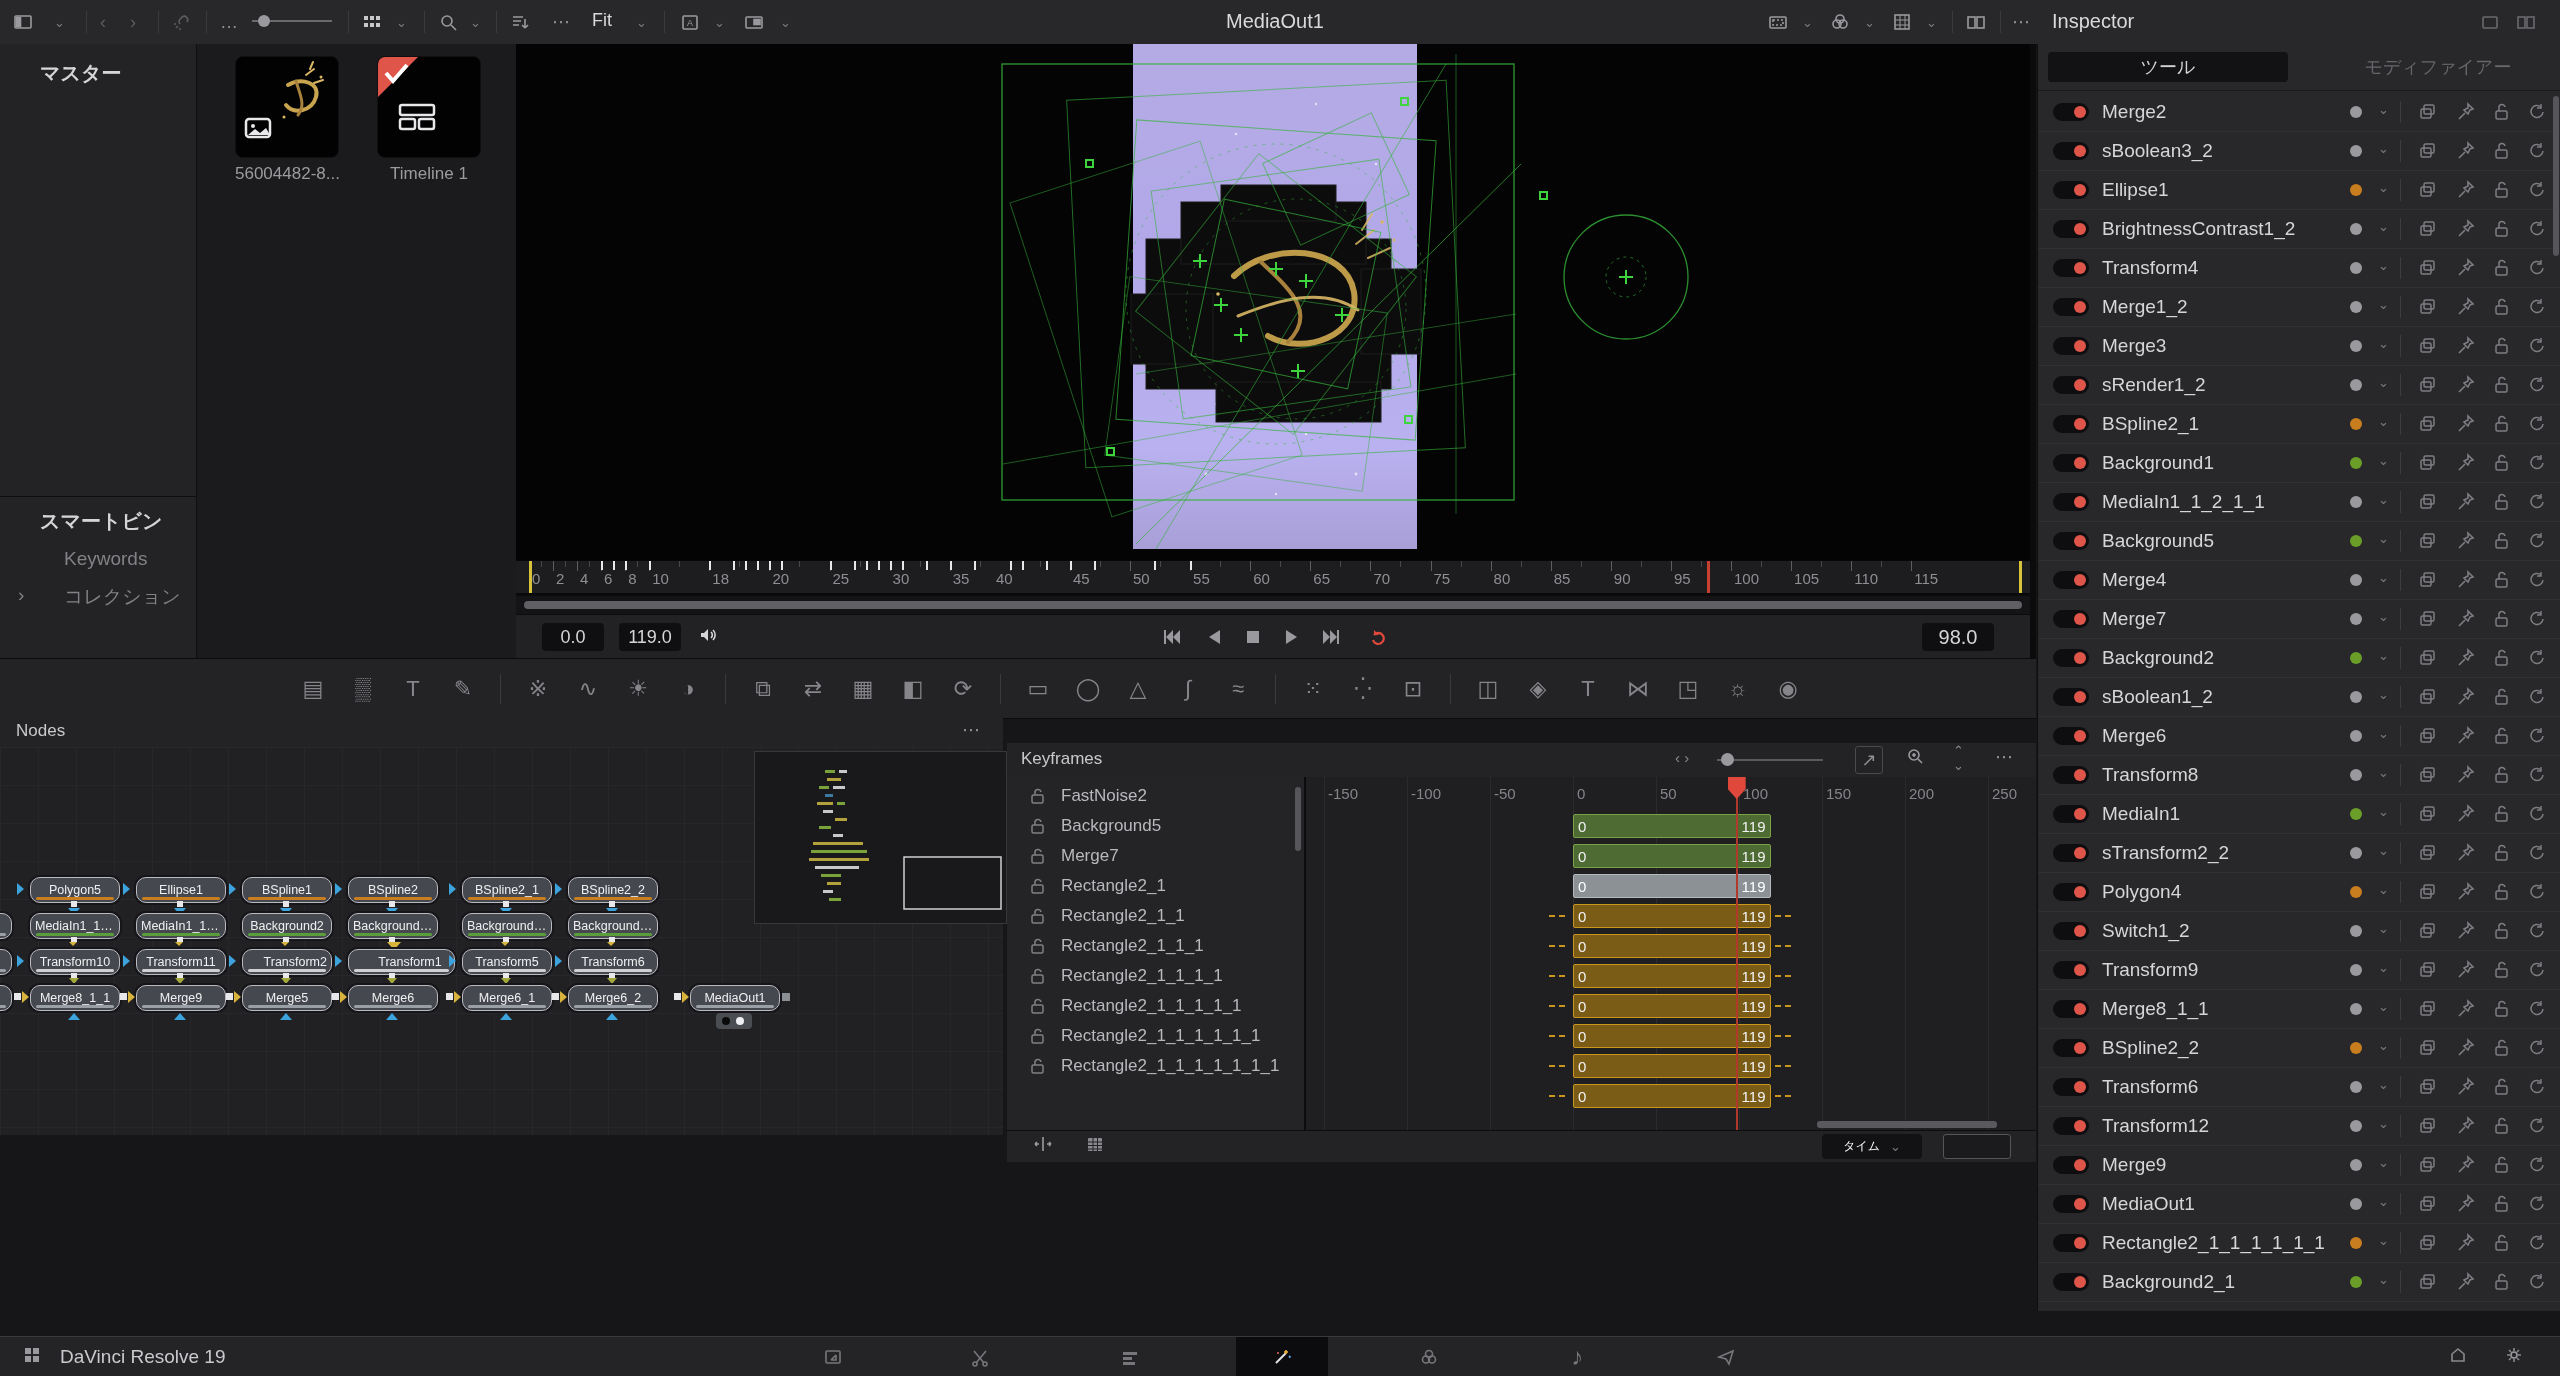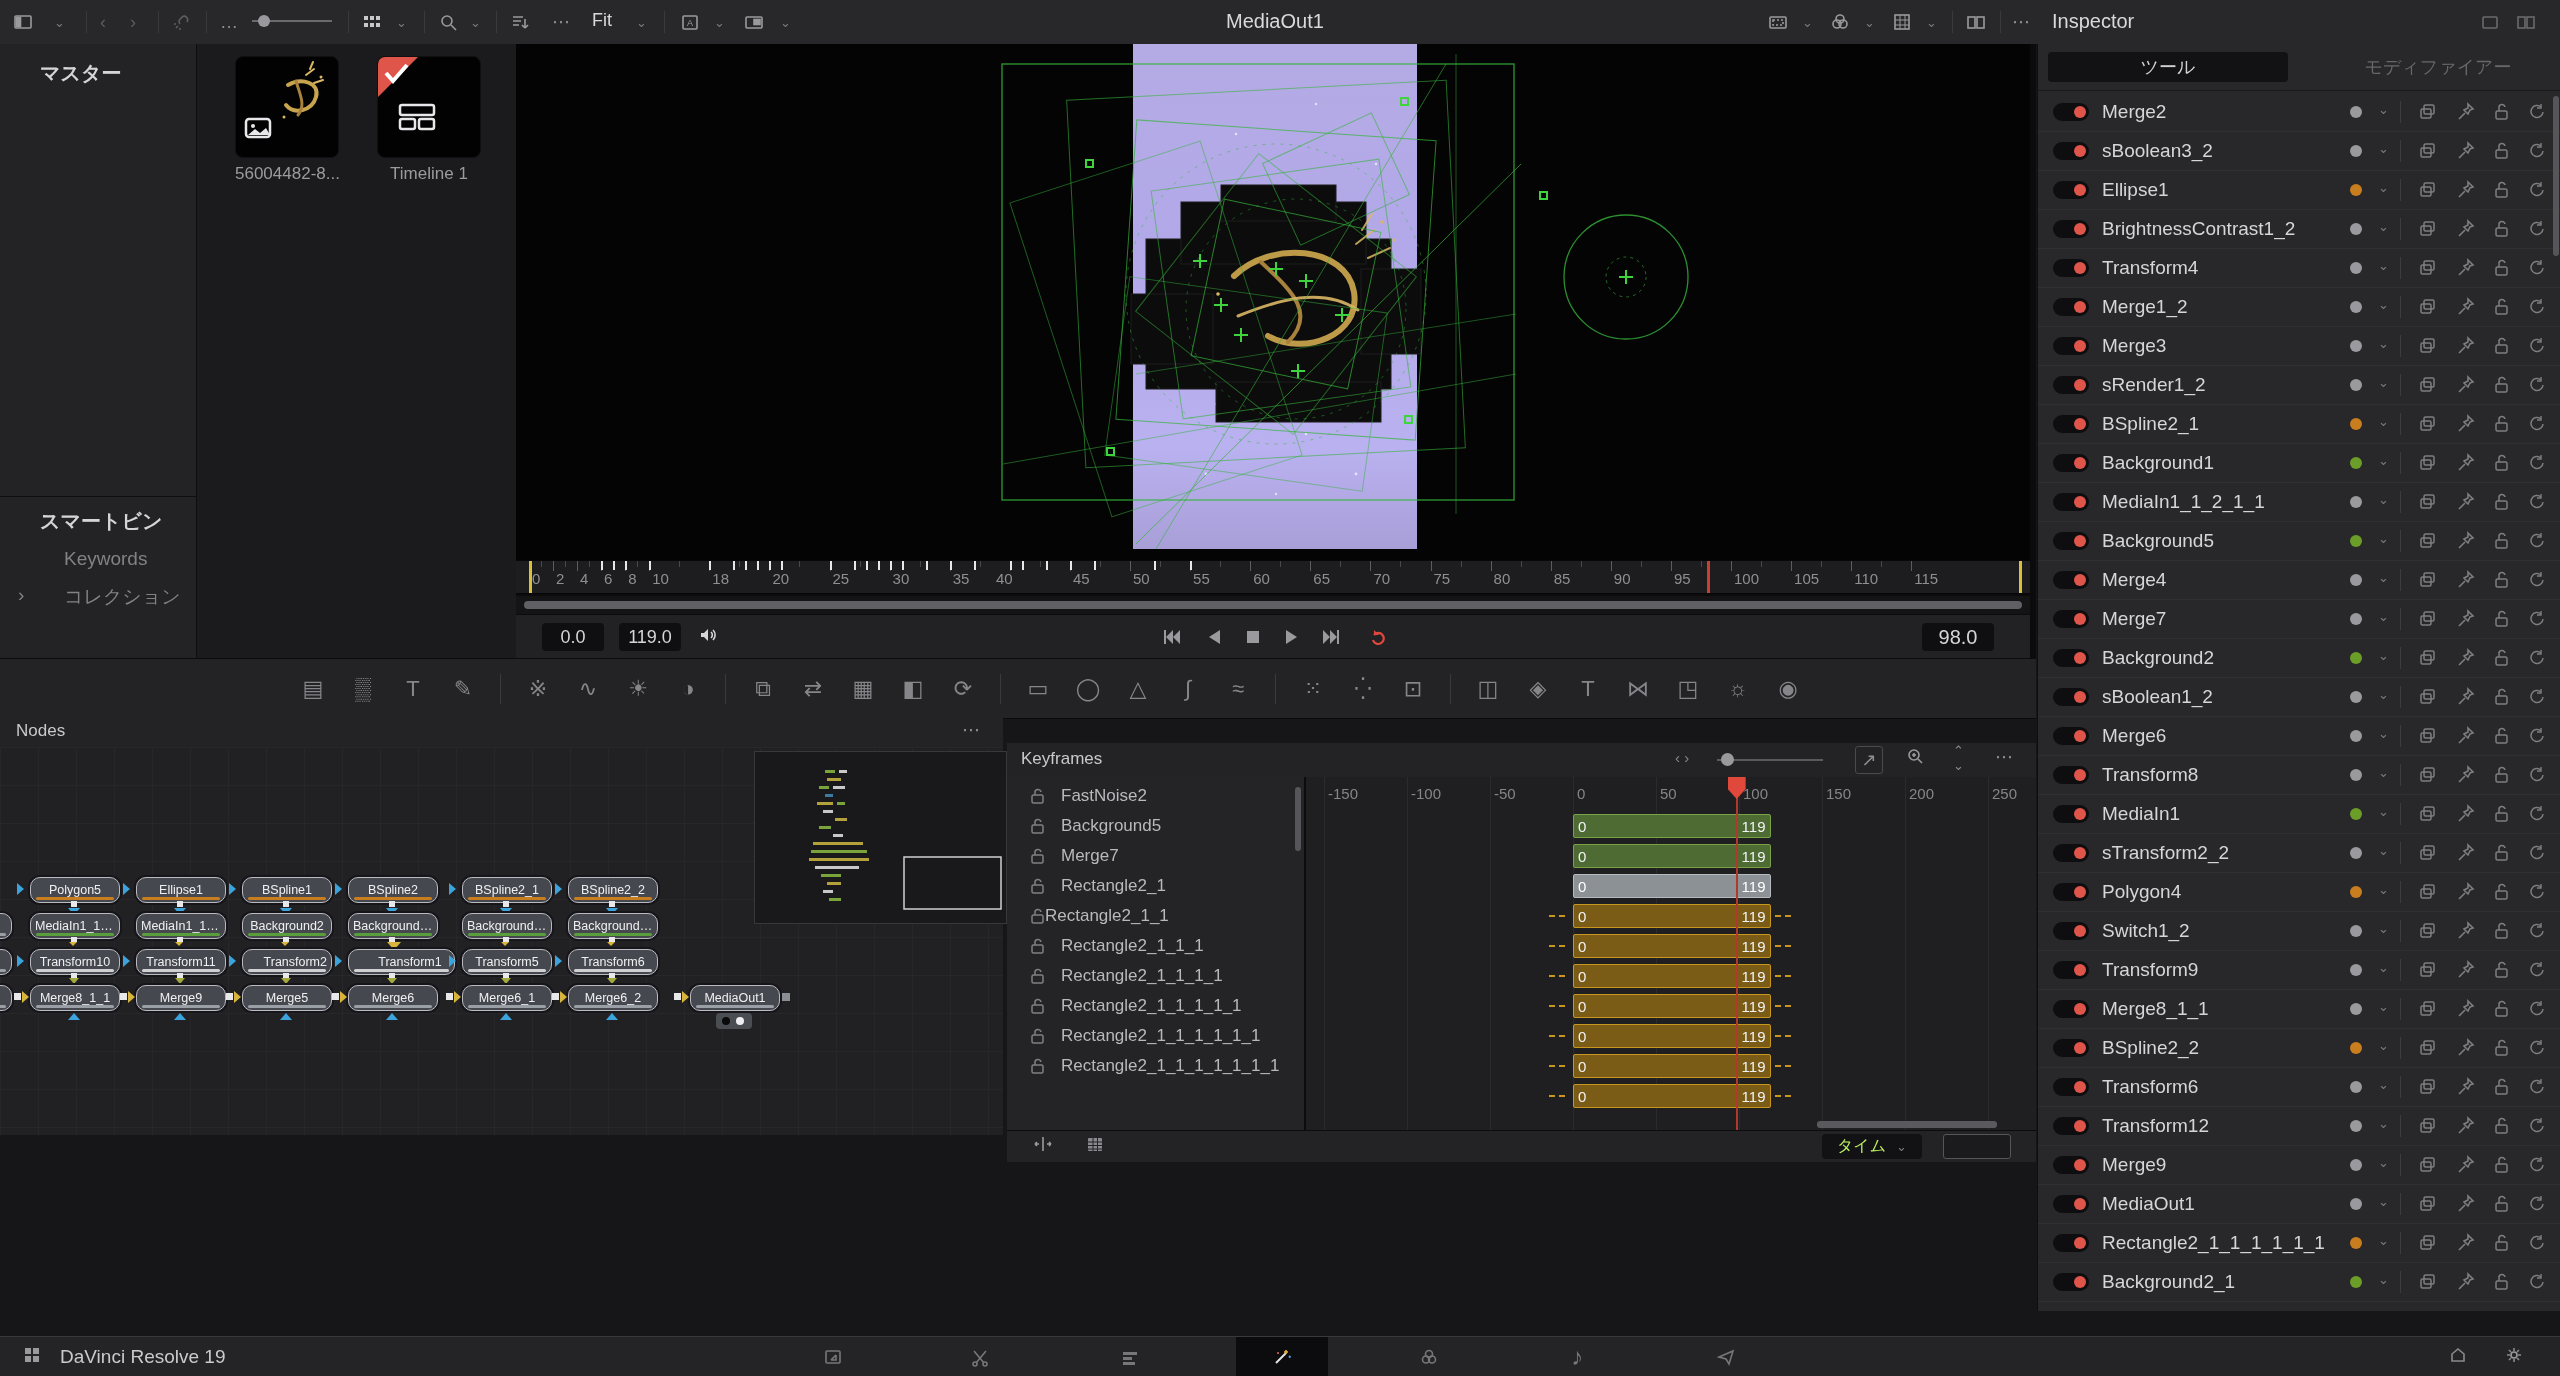--- a/index.html
+++ b/index.html
@@ -799,21 +799,21 @@
             <rect x="1" y="7" width="11" height="8" rx="1.5" fill="none" stroke="#808084" stroke-width="1.5"></rect>
             <path d="M4 7V5a3 3 0 0 1 6-1" fill="none" stroke="#808084" stroke-width="1.5"></path>
           </svg>
           <span style="margin-left:16px">Rectangle2_1</span>
         </div>
         <div class="kfrow" style="top: 124px;">
           <svg width="14" height="16" style="margin-left:24px">
             <rect x="1" y="7" width="11" height="8" rx="1.5" fill="none" stroke="#808084" stroke-width="1.5"></rect>
             <path d="M4 7V5a3 3 0 0 1 6-1" fill="none" stroke="#808084" stroke-width="1.5"></path>
           </svg>
-          <span style="margin-left:0">Rectangle2_1_1</span>
+          <span style="margin-left:16px">Rectangle2_1_1</span>
         </div>
         <div class="kfrow" style="top: 154px;">
           <svg width="14" height="16" style="margin-left:24px">
             <rect x="1" y="7" width="11" height="8" rx="1.5" fill="none" stroke="#808084" stroke-width="1.5"></rect>
             <path d="M4 7V5a3 3 0 0 1 6-1" fill="none" stroke="#808084" stroke-width="1.5"></path>
           </svg>
           <span style="margin-left:16px">Rectangle2_1_1_1</span>
         </div>
         <div class="kfrow" style="top: 184px;">
           <svg width="14" height="16" style="margin-left:24px">
@@ -930,21 +930,21 @@
         </span>
       <span class="abs ic" style="left:78px;top:3px">
           <svg width="20" height="20" viewBox="0 0 20 20" fill="none" stroke="#9a9a9e" stroke-width="1.6">
             <g fill="#8a8a8e" stroke="none">
               <rect x="3" y="4" width="14" height="13" rx="1"></rect>
               <path d="M3 8h14M3 11.5h14M3 15h14M8 4v13M12.5 4v13" stroke="#232326" stroke-width="1"></path>
             </g>
           </svg>
         </span>
       <div class="abs" style="left:815px;top:3px;width:100px;height:25px;background:#121214;border-radius:4px;display:flex;align-items:center;justify-content:center;gap:10px">
-        <span style="color:#bef264;font-size:16px">タイム</span>
+        <span style="color:#ffffff;font-size:12px">タイム</span>
           <span class="chev">⌄</span>
       </div>
       <div class="abs" style="left:936px;top:3px;width:66px;height:23px;background:#1b1b1e;border:1px solid #55555a;border-radius:3px"></div>
     </div>
   </div>
 
 
   <div id="inspector" class="abs">
     <div class="insTabActive">ツール</div>
     <div class="insTabDim">モディファイアー</div>

